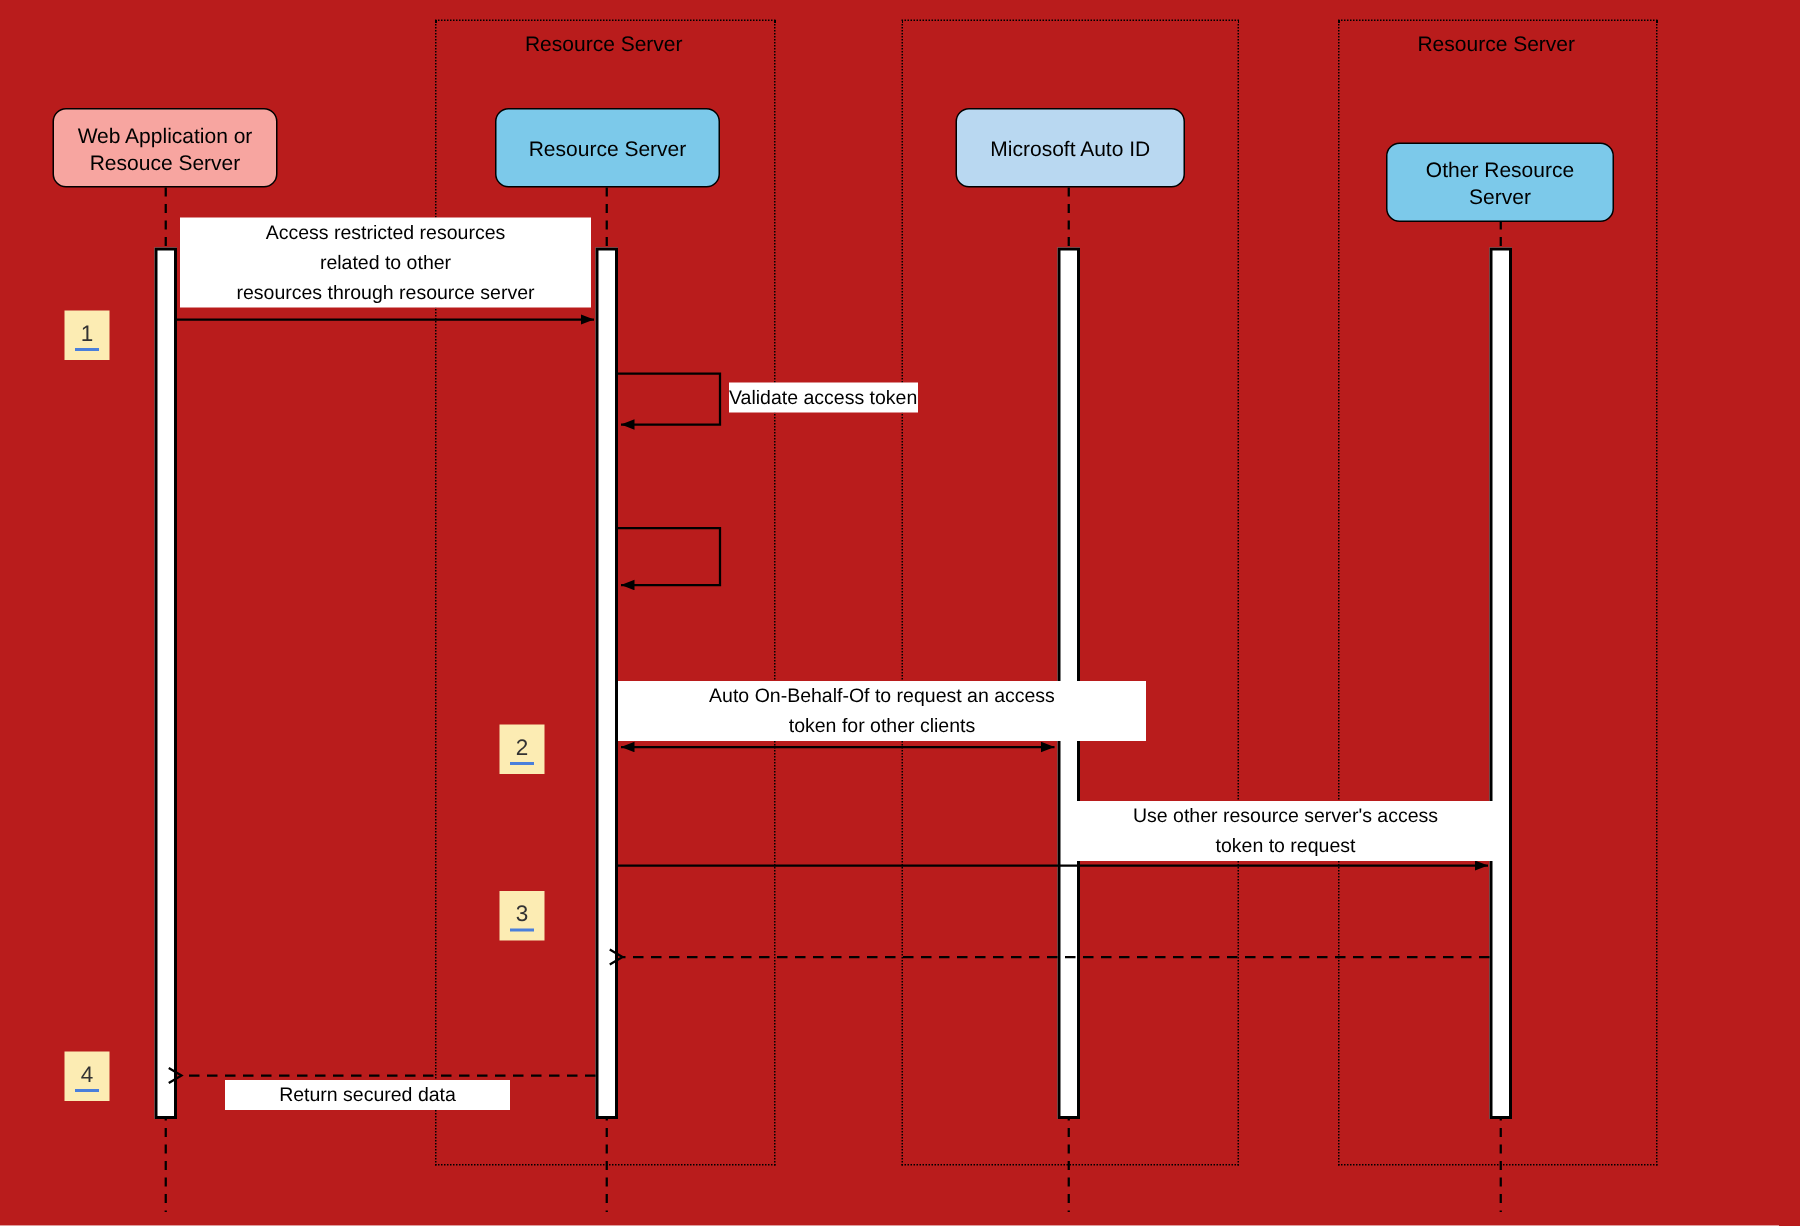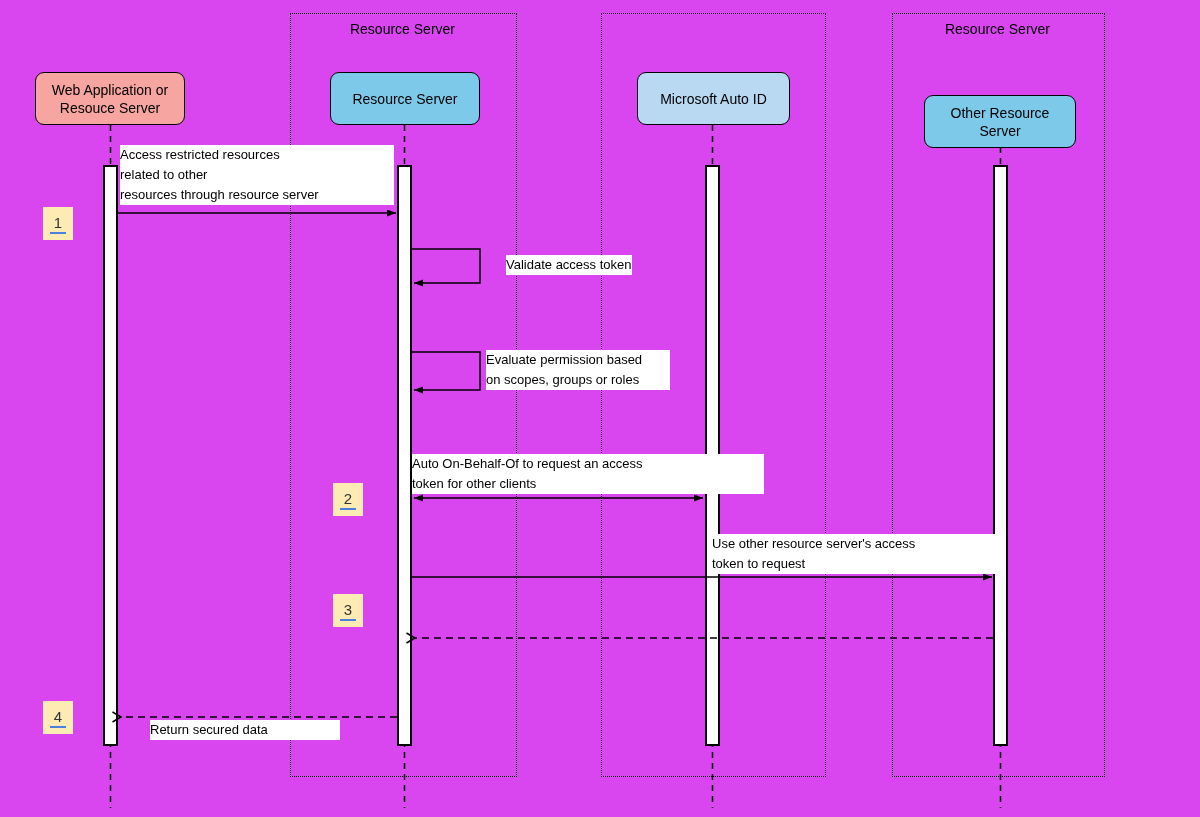--- a/index.html
+++ b/index.html
@@ -1,17 +1,17 @@
 <!DOCTYPE html>
 <html><head>
 <meta charset="utf-8">
 <style>
   html,body { margin:0; padding:0; background:#fff; }
   #canvas {
-    position:relative; width:1200px; height:817px; background:#d946ef;
+    position:relative; width:1200px; height:817px; background:#b91c1c;
     font-family:"Liberation Sans","DejaVu Sans",sans-serif; color:#000;
     overflow:hidden;
   }
   .layer { position:absolute; left:0; top:0; pointer-events:none; }
 
   
   .group { position:absolute; border:1px dotted #000; z-index:0; }
   .group1 { left:290px; top:13px; width:225px; height:762px; }
   .group2 { left:601px; top:13px; width:223px; height:762px; }
   .group3 { left:892px; top:13px; width:211px; height:762px; }
@@ -39,24 +39,24 @@
   
   .bar {
     position:absolute; top:165px; width:15px; height:581px; z-index:2;
     background:#fff; border:2px solid #000; box-sizing:border-box;
   }
   .bar1 { left:103px; } .bar2 { left:397px; } .bar3 { left:705px; } .bar4 { left:993px; }
 
   
   .msg-label {
     position:absolute; z-index:4; font-size:13px; line-height:20px;
-    white-space:pre-line; background:#fff;
+    text-align:center; white-space:pre-line; background:#fff;
   }
   .lmsg1  { left:120px; top:145px; width:274px; }
-  .lself1 { left:486px; top:255px; text-align:left;margin-left:20px; }
+  .lself1 { left:486px; top:255px; text-align:left; }
   .lself2 { left:486px; top:350px; width:184px; }
   .lmsg2  { left:412px; top:454px; width:352px; }
   .lmsg3  { left:712px; top:534px; width:290px; }
   .lmsg4  { left:712px; top:617px; width:290px; }
   .lmsg5  { left:150px; top:720px; width:190px; }
 
   
   .badge {
     position:absolute; z-index:4; width:30px; height:33px;
     background:#fcecb3; display:flex; align-items:center; justify-content:center;
@@ -122,22 +122,20 @@
 
     <line x1="993" y1="638" x2="415" y2="638" stroke="#000" stroke-width="1.5" stroke-dasharray="7 5" marker-end="url(#arrowV)"></line>
 
     <line x1="397" y1="717" x2="121" y2="717" stroke="#000" stroke-width="1.5" stroke-dasharray="7 5" marker-end="url(#arrowV)"></line>
   </svg>
 
   <div class="msg-label lmsg1">Access restricted resources
 related to other
 resources through resource server</div>
   <div class="msg-label lself1">Validate access token</div>
-  <div class="msg-label lself2">Evaluate permission based
-on scopes, groups or roles</div>
   <div class="msg-label lmsg2">Auto On-Behalf-Of to request an access
 token for other clients</div>
   <div class="msg-label lmsg3">Use other resource server's access
 token to request</div>
   <div class="msg-label lmsg5">Return secured data</div>
 
   <div class="badge bpos1">
     <span class="num">1</span>
   </div>
   <div class="badge bpos2">

